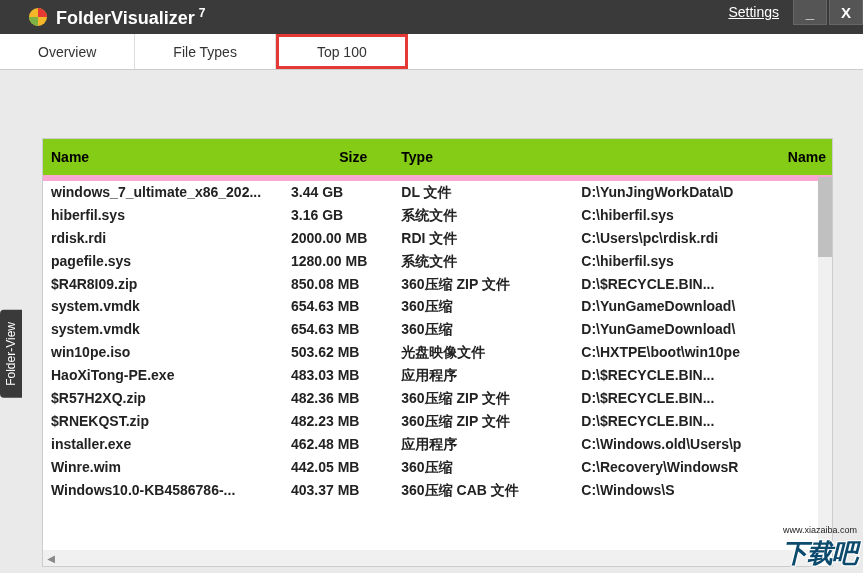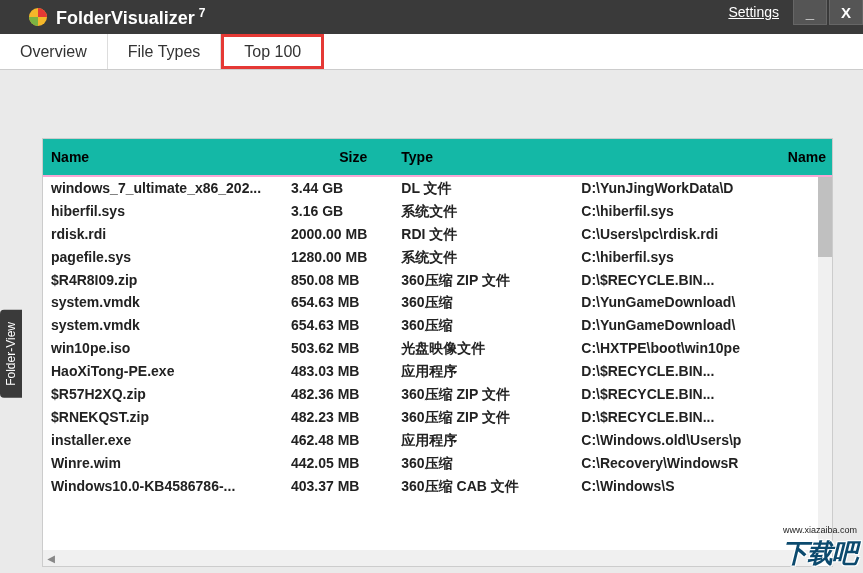--- a/index.html
+++ b/index.html
@@ -8,32 +8,32 @@
 .titlebar { background: #3a3a3a; color: #fff; height: 34px; display: flex; align-items: center; padding-left: 28px; position: relative; }
 .logo-icon { width: 20px; height: 20px; margin-right: 8px; }
 .app-title { font-size: 18px; font-weight: 600; }
 .app-version { font-size: 12px; vertical-align: super; margin-left: 4px; }
 .titlebar-right { position: absolute; right: 0; top: 0; display: flex; align-items: center; height: 24px; }
 .settings-link { color: #fff; text-decoration: underline; font-size: 14px; margin-right: 12px; cursor: pointer; }
 .min-btn, .close-btn { width: 34px; height: 26px; background: #555; color: #fff; display: flex; align-items: center; justify-content: center; font-size: 15px; font-weight: bold; cursor: pointer; margin-left: 2px; border: 1px solid #666; }
 .close-btn { font-size: 15px; }
 
 .tabs { display: flex; background: #fff; border-bottom: 1px solid #ccc; height: 36px; }
-.tab { padding: 8px 20px; font-size: 16px; color: #333; cursor: pointer; border-right: 1px solid #ddd; display: flex; align-items: center; }
+.tab { padding: 8px 38px; font-size: 14px; color: #333; cursor: pointer; border-right: 1px solid #ddd; display: flex; align-items: center; }
 .tab.active { border: 3px solid #e53935; border-bottom: 3px solid #e53935; }
 .tab-spacer { flex: 1; }
 
 .content-area { position: relative; background: #eaeaea; height: calc(573px - 34px - 36px); padding: 68px 30px 6px 42px; }
 
 .side-tab { position: absolute; left: 0; top: 240px; background: #3a3a3a; color: #fff; font-size: 12px; padding: 12px 4px; writing-mode: vertical-rl; transform: rotate(180deg); cursor: pointer; border-radius: 0 4px 4px 0; }
 
 .table-wrap { background: #fff; border: 1px solid #ccc; height: 100%; position: relative; overflow: hidden; }
 .table-scroll { overflow: auto; height: 100%; }
 table { width: 100%; border-collapse: collapse; font-size: 14px; }
-thead th { text-align: left; font-weight: 700; padding: 10px 8px; border-bottom: 2px solid #f9a8d4; background: #14b8a6; position: sticky; top: 0; white-space: nowrap; }
+thead th { text-align: left; font-weight: 700; padding: 10px 8px; border-bottom: 6px solid #f9a8d4; background: #84cc16; position: sticky; top: 0; white-space: nowrap; }
 thead th.size-col { text-align: right; padding-right: 26px; }
 thead th.loc-col { text-align: right; padding-right: 6px; }
 tbody td { padding: 2px 8px; white-space: nowrap; color: #222; font-weight: 600; font-size: 14px; line-height: 1.35; }
 tbody td.size-cell { padding-right: 26px; }
 .vscroll-track { position: absolute; right: 0; top: 38px; width: 14px; bottom: 16px; background: #f0f0f0; }
 .vscroll-thumb { position: absolute; right: 0; top: 38px; width: 14px; height: 80px; background: #c0c0c0; }
 .hscroll-track { position: absolute; left: 0; right: 14px; bottom: 0; height: 16px; background: #f0f0f0; display: flex; align-items: center; }
 .hscroll-arrow { width: 16px; height: 16px; display: flex; align-items: center; justify-content: center; color: #888; font-size: 10px; cursor: pointer; }
 
 .annotation-arrow { position: absolute; left: 130px; top: 72px; pointer-events: none; }

